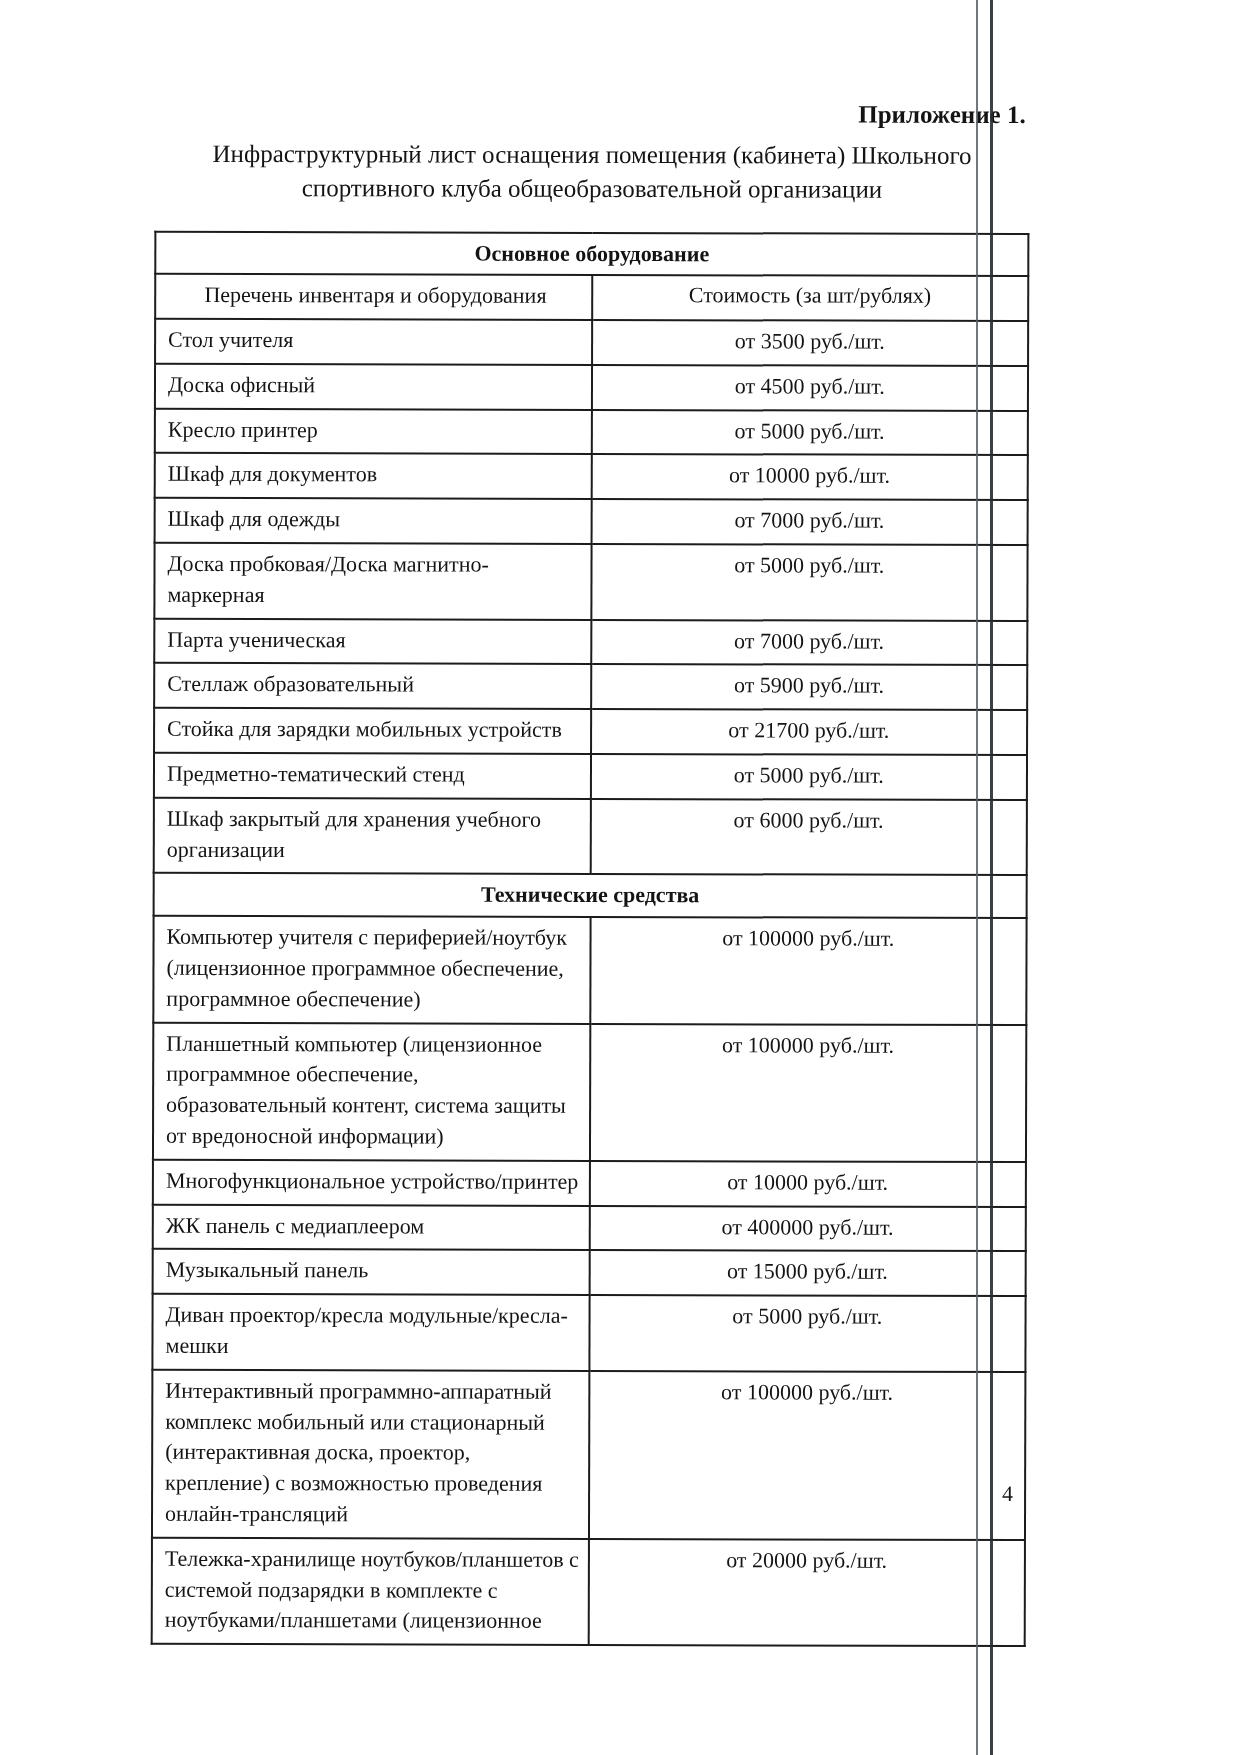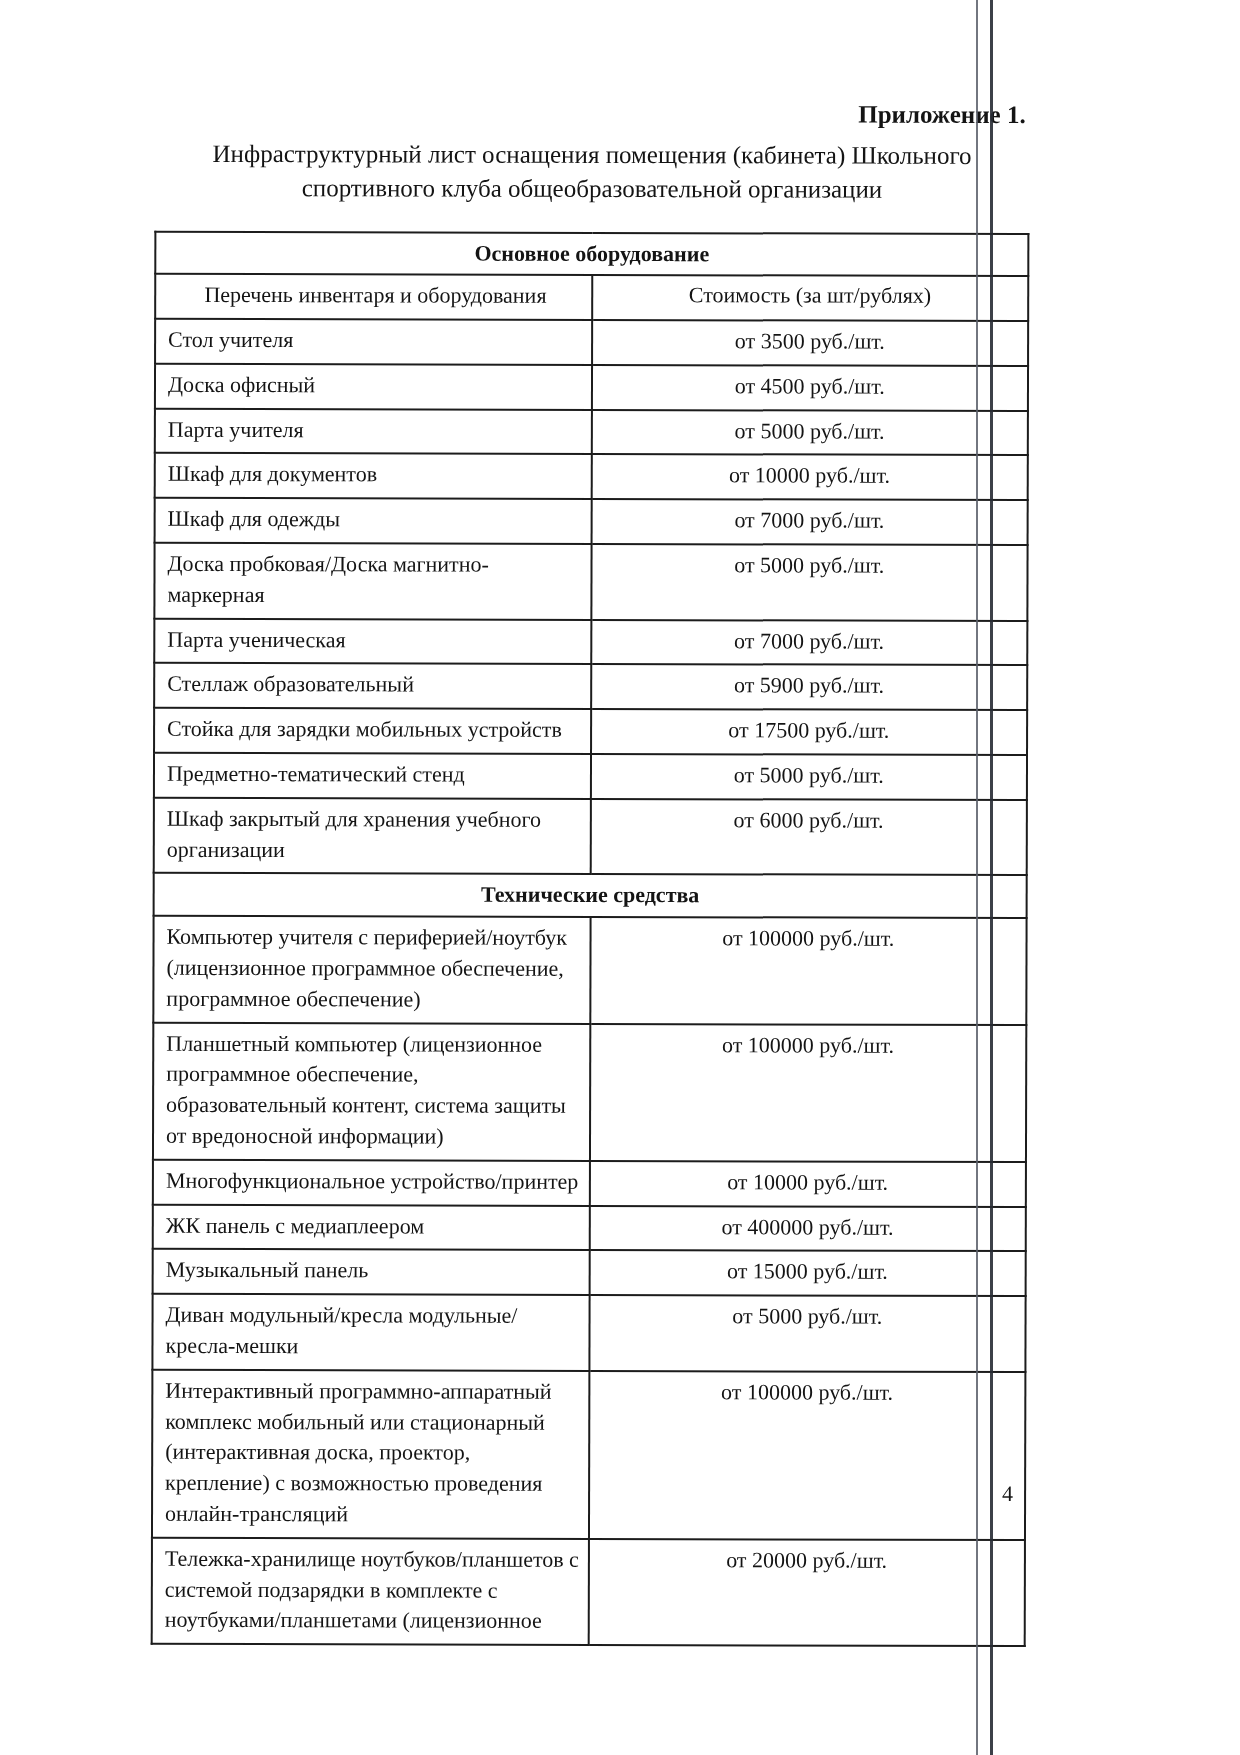--- a/index.html
+++ b/index.html
@@ -117,21 +117,21 @@
             </tr>
             <tr>
               <td class="item-cell">Стол учителя</td>
               <td class="price-cell">от 3500 руб./шт.</td>
             </tr>
             <tr>
               <td class="item-cell">Доска офисный</td>
               <td class="price-cell">от 4500 руб./шт.</td>
             </tr>
             <tr>
-              <td class="item-cell">Парта учителя</td>
+              <td class="item-cell">Кресло принтер</td>
               <td class="price-cell">от 5000 руб./шт.</td>
             </tr>
             <tr>
               <td class="item-cell">Шкаф для документов</td>
               <td class="price-cell">от 10000 руб./шт.</td>
             </tr>
             <tr>
               <td class="item-cell">Шкаф для одежды</td>
               <td class="price-cell">от 7000 руб./шт.</td>
             </tr>
@@ -142,21 +142,21 @@
             <tr>
               <td class="item-cell">Парта ученическая</td>
               <td class="price-cell">от 7000 руб./шт.</td>
             </tr>
             <tr>
               <td class="item-cell">Стеллаж образовательный</td>
               <td class="price-cell">от 5900 руб./шт.</td>
             </tr>
             <tr>
               <td class="item-cell">Стойка для зарядки мобильных устройств</td>
-              <td class="price-cell">от 17500 руб./шт.</td>
+              <td class="price-cell">от 21700 руб./шт.</td>
             </tr>
             <tr>
               <td class="item-cell">Предметно-тематический стенд</td>
               <td class="price-cell">от 5000 руб./шт.</td>
             </tr>
             <tr>
               <td class="item-cell">Шкаф закрытый для хранения учебного организации</td>
               <td class="price-cell">от 6000 руб./шт.</td>
             </tr>
             <tr>
@@ -176,21 +176,21 @@
             </tr>
             <tr>
               <td class="item-cell">ЖК панель с медиаплеером</td>
               <td class="price-cell">от 400000 руб./шт.</td>
             </tr>
             <tr>
               <td class="item-cell">Музыкальный панель</td>
               <td class="price-cell">от 15000 руб./шт.</td>
             </tr>
             <tr>
-              <td class="item-cell">Диван модульный/кресла модульные/кресла-мешки</td>
+              <td class="item-cell">Диван проектор/кресла модульные/кресла-мешки</td>
               <td class="price-cell">от 5000 руб./шт.</td>
             </tr>
             <tr>
               <td class="item-cell">Интерактивный программно-аппаратный комплекс мобильный или стационарный (интерактивная доска, проектор, крепление) с возможностью проведения онлайн-трансляций</td>
               <td class="price-cell">от 100000 руб./шт.</td>
             </tr>
             <tr>
               <td class="item-cell">Тележка-хранилище ноутбуков/планшетов с системой подзарядки в комплекте с ноутбуками/планшетами (лицензионное</td>
               <td class="price-cell">от 20000 руб./шт.</td>
             </tr>

